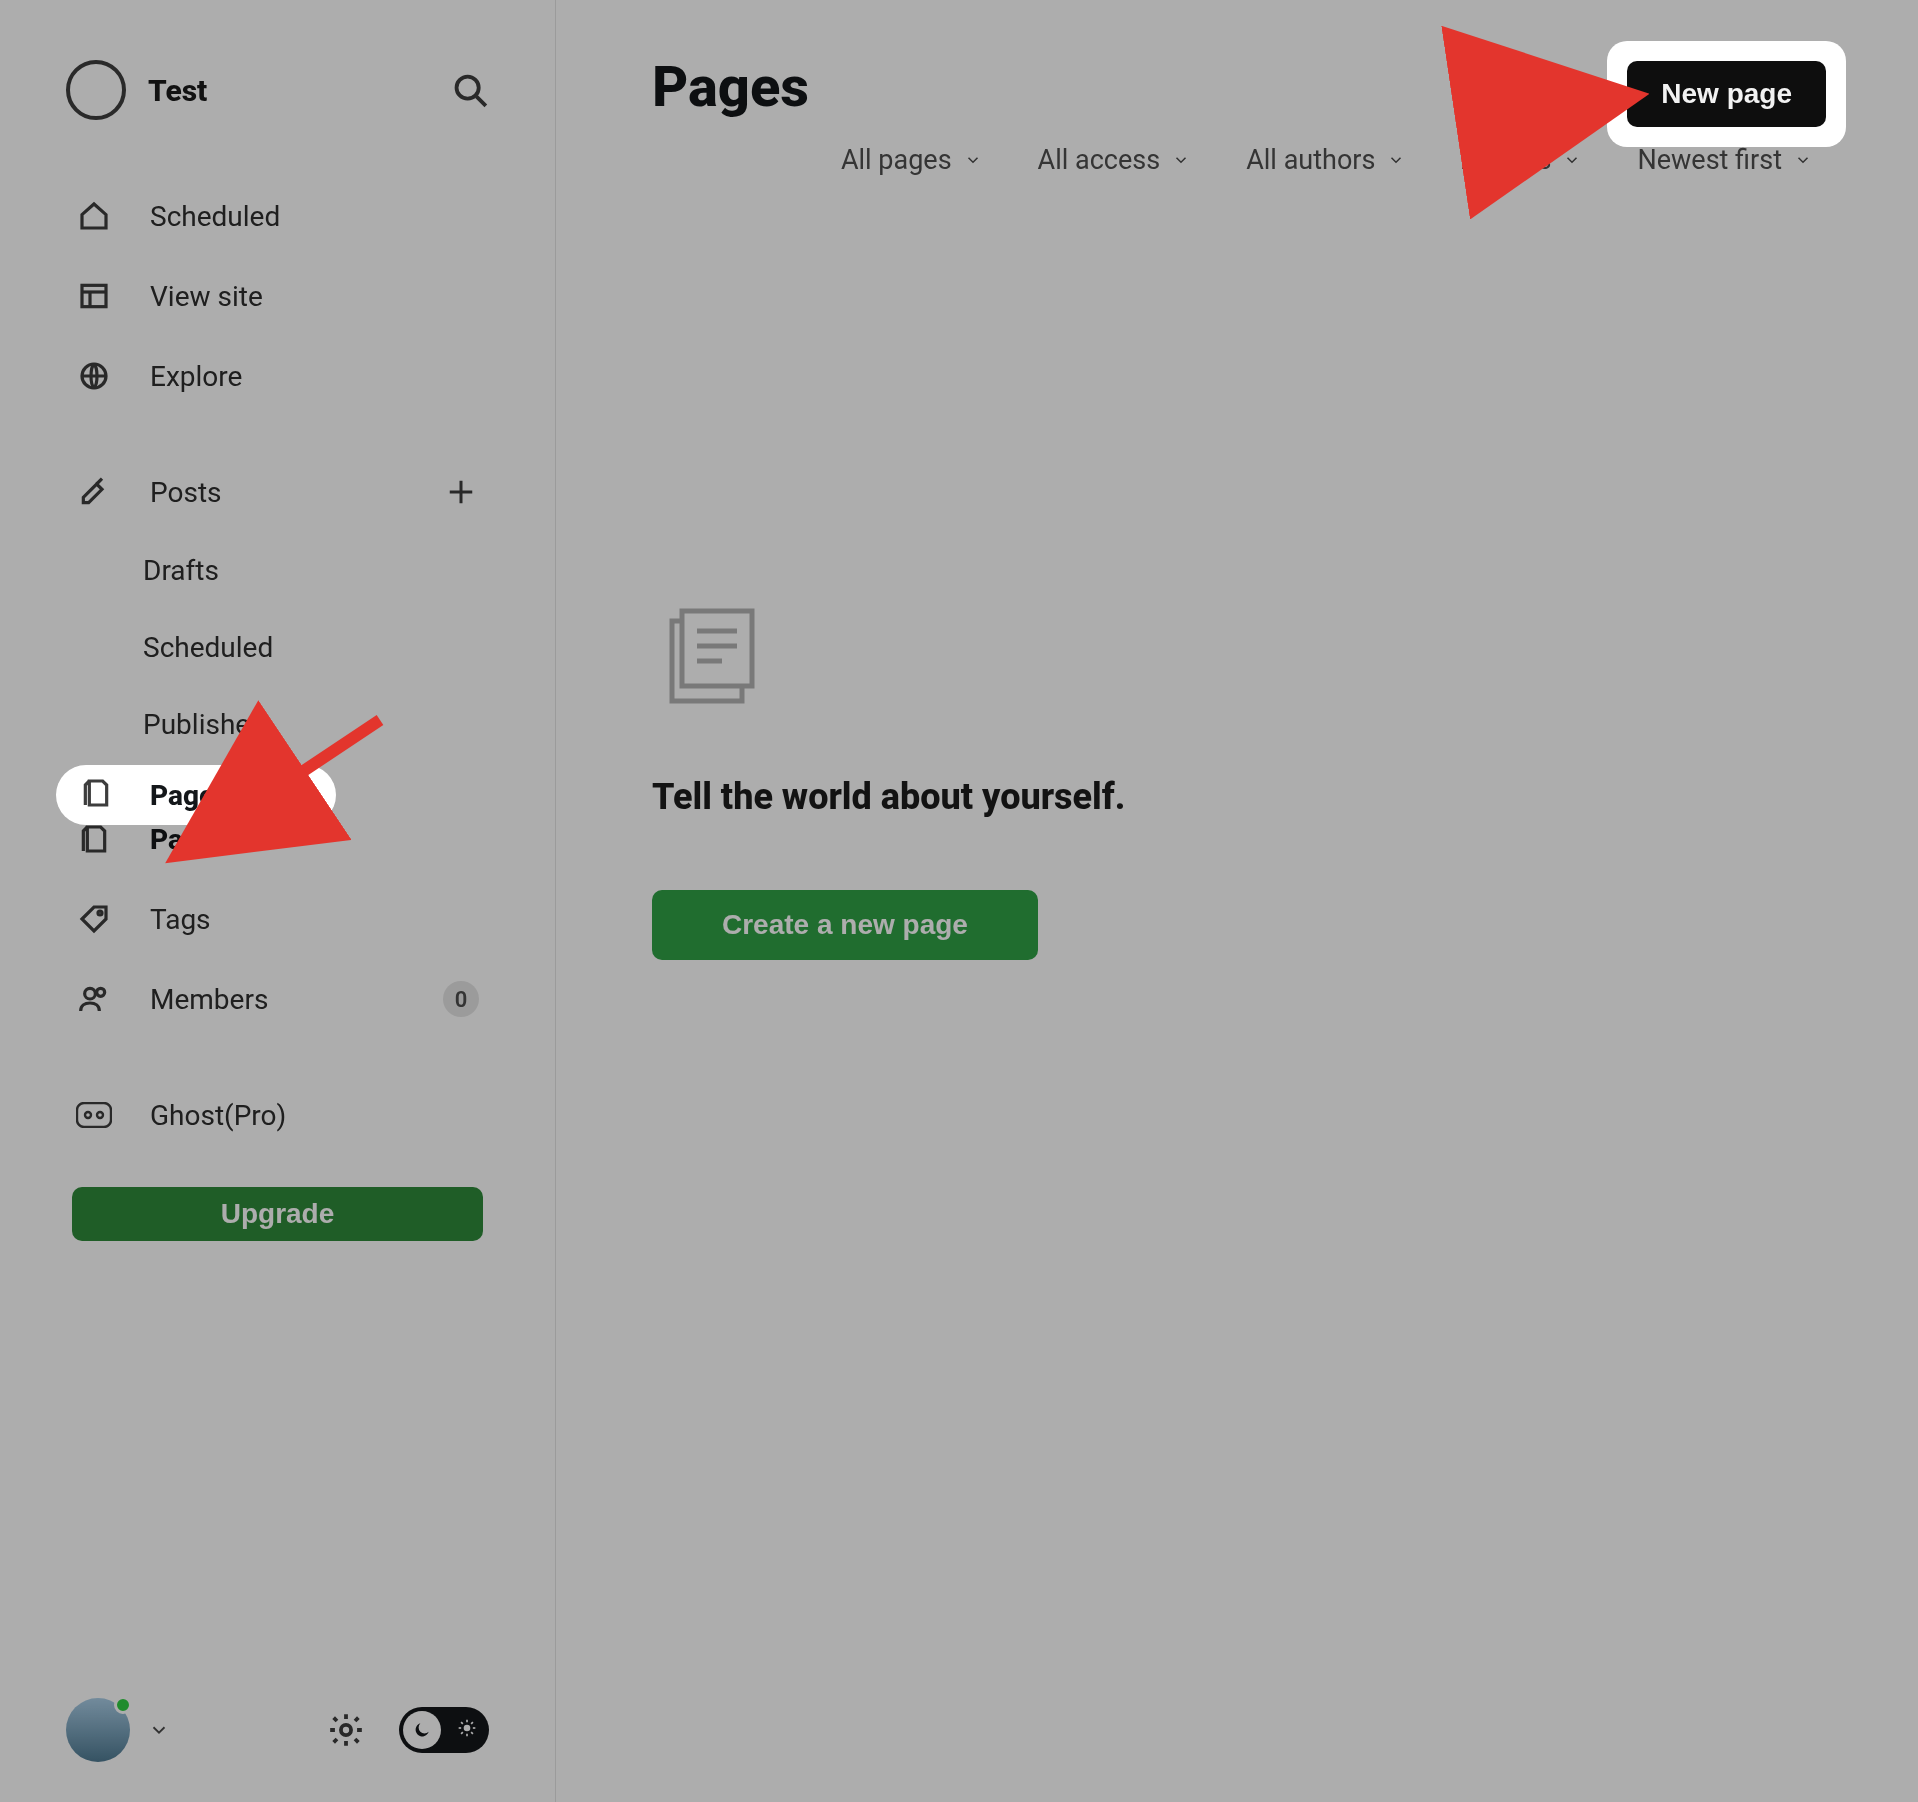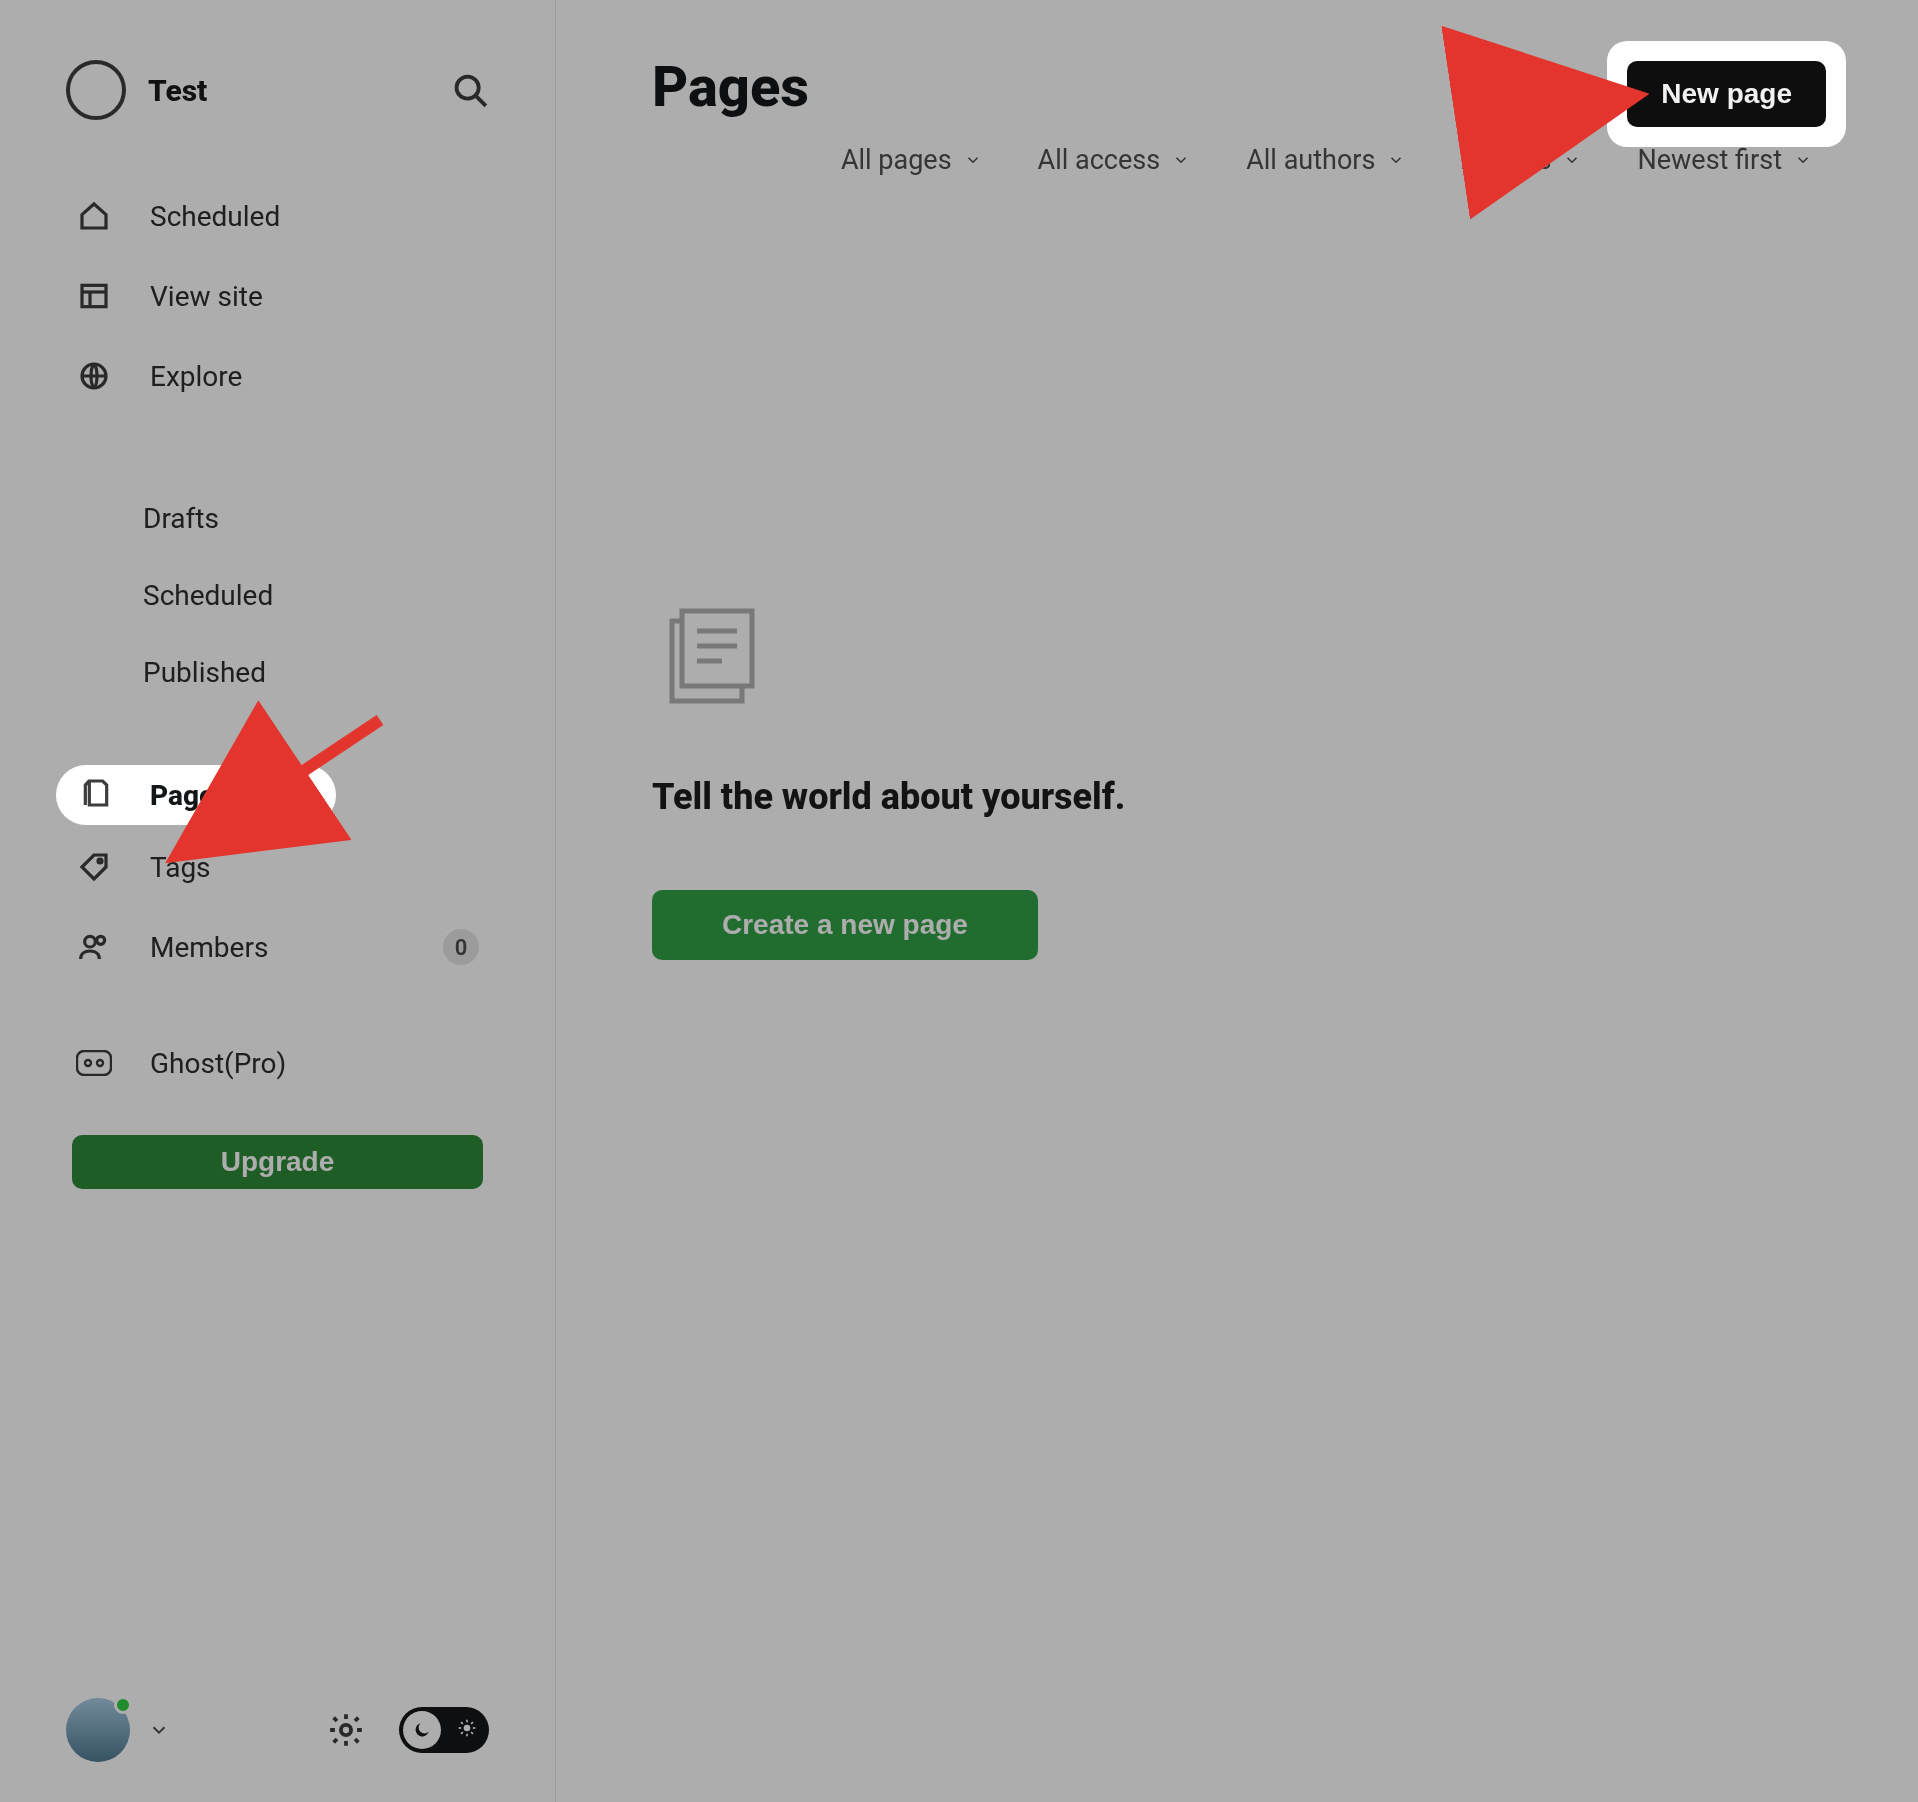--- a/index.html
+++ b/index.html
@@ -262,20 +262,37 @@
                 <circle cx="12" cy="12" r="9" class="stroke-ui"></circle>
                 <path d="M3 12h18 M12 3c3 3 3 15 0 18 M12 3c-3 3-3 15 0 18" class="stroke-ui"></path>
               </svg>
           </span>
           <span>Explore</span>
         </li>
       </ul>
 
       <div class="section-gap"></div>
 
+      <ul class="nav-list">
+        <li class="nav-item">
+          <span class="icon">
+            <svg width="32" height="32" viewBox="0 0 24 24">
+                <path d="M4 16 L14 6 L18 10 L8 20 H4 Z" class="stroke-ui"></path>
+                <path d="M14 6 L18 2" class="stroke-ui"></path>
+              </svg>
+          </span>
+          <span>Posts</span>
+          <span class="add-btn">
+            <svg width="30" height="30" viewBox="0 0 24 24">
+                <line x1="12" y1="3" x2="12" y2="21" class="stroke-ui"></line>
+                <line x1="3" y1="12" x2="21" y2="12" class="stroke-ui"></line>
+              </svg>
+          </span>
+        </li>
+      </ul>
       <ul class="nav-list nav-sub" style="margin-top:28px;">
         <li class="nav-item">
           <span class="spacer-icon"></span>
           <span>Drafts</span>
         </li>
         <li class="nav-item">
           <span class="spacer-icon"></span>
           <span>Scheduled</span>
         </li>
         <li class="nav-item">

